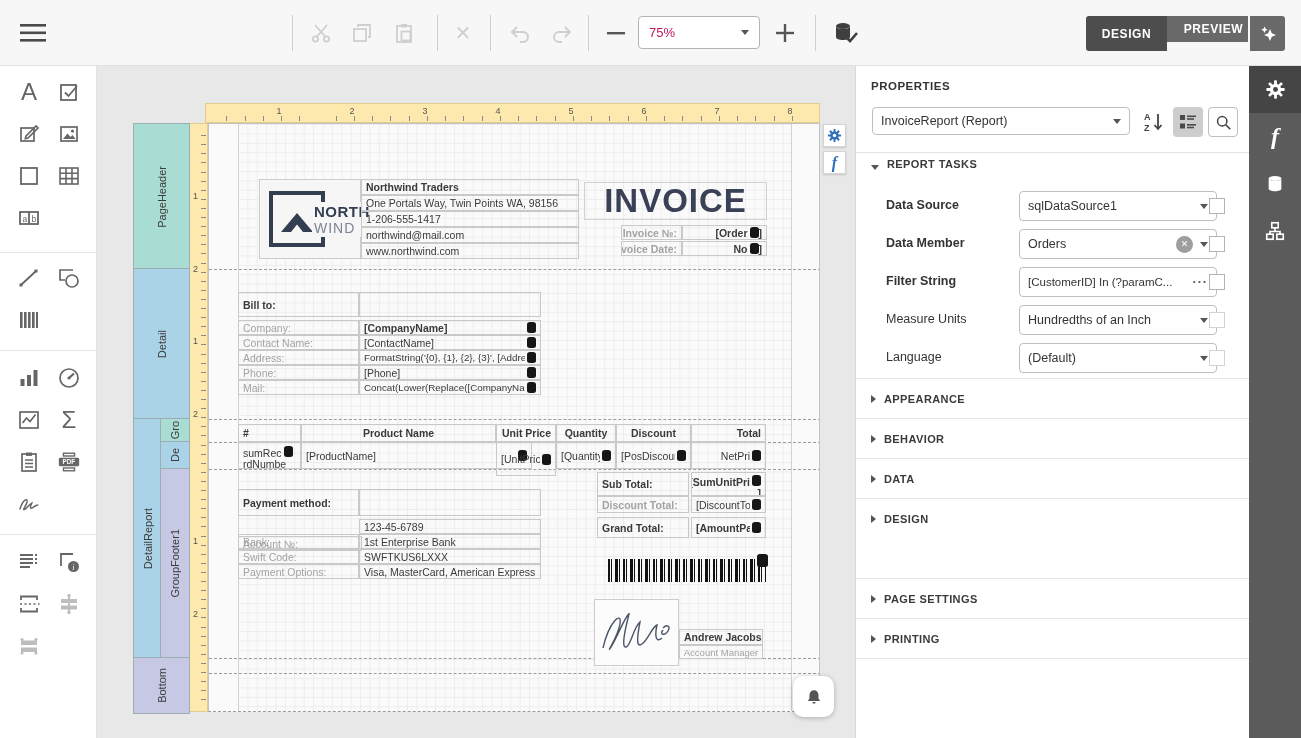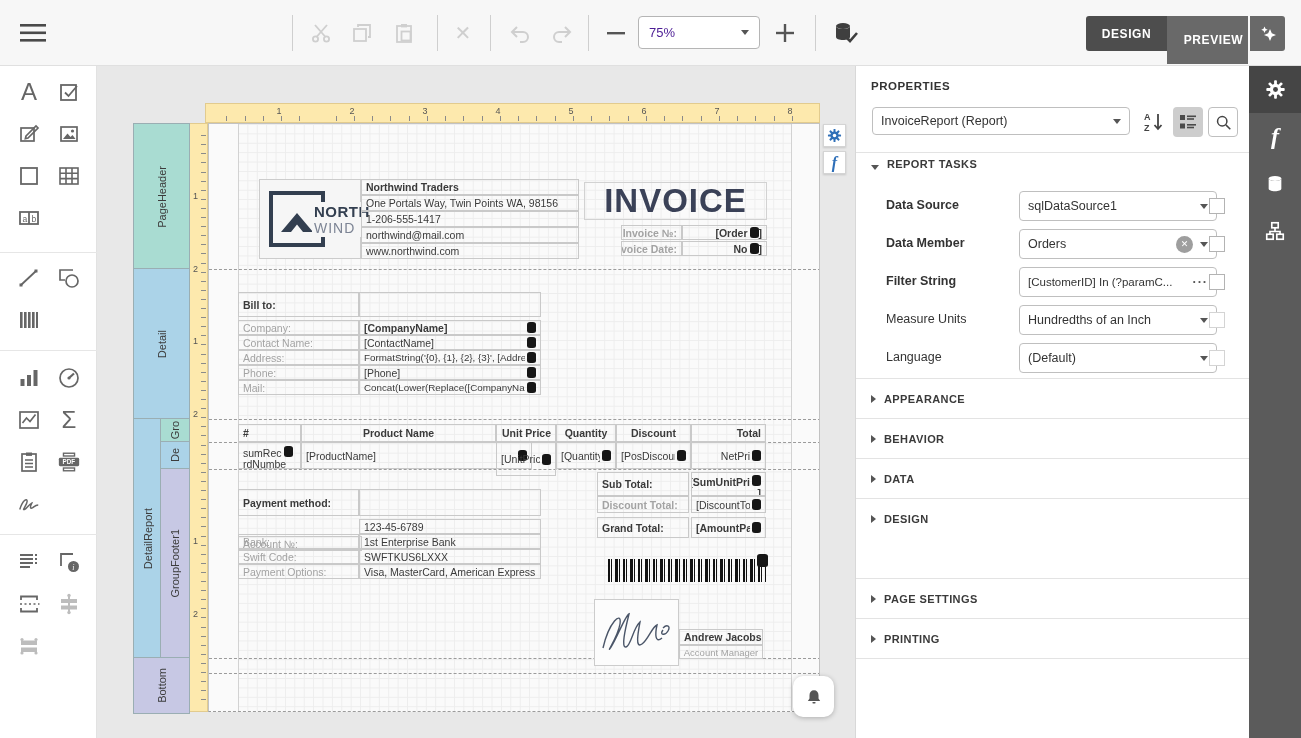--- a/index.html
+++ b/index.html
@@ -4,21 +4,21 @@
 <style>
   html,body{margin:0;padding:0;background:#fff;}
   body{width:1301px;height:738px;overflow:hidden;font-family:"Liberation Sans",sans-serif;position:relative;}
   .abs{position:absolute;box-sizing:border-box;}
   svg{display:block;}
 
   
   #toolbar{left:0;top:0;width:1301px;height:66px;background:#f7f7f7;border-bottom:1px solid #e0e0e0;}
   .tsep{width:1px;height:36px;background:#cfcfcf;top:15px;}
   .tbtn{display:flex;align-items:center;justify-content:center;}
-  .zoomsel{display:flex;align-items:center;justify-content:space-between;background:#fff;border:1px solid #b5b5b5;border-radius:4px;padding:0 10px;font-size:13px;color:#4c1d95;}
+  .zoomsel{display:flex;align-items:center;justify-content:space-between;background:#fff;border:1px solid #b5b5b5;border-radius:4px;padding:0 10px;font-size:13px;color:#be185d;}
   .caret{width:0;height:0;border-left:4px solid transparent;border-right:4px solid transparent;border-top:5px solid #555;}
   .modebtn{color:#fff;font-size:12px;font-weight:bold;letter-spacing:.6px;display:flex;align-items:center;justify-content:center;cursor:pointer;}
 
   
   #toolbox{left:0;top:66px;width:97px;height:672px;background:#fff;border-right:1px solid #e2e2e2;}
   .tbi{width:24px;height:24px;display:flex;align-items:center;justify-content:center;}
   .tbdiv{left:0;width:97px;height:1px;background:#e6e6e6;}
   .glyph{font-size:21px;color:#666;font-weight:bold;line-height:1;}
 
   
@@ -126,21 +126,21 @@
         <g fill="#3f3f3f">
           <ellipse cx="10" cy="6" rx="7" ry="3"></ellipse>
           <path d="M3 6 v11 c0 1.7 3.1 3 7 3 s7 -1.3 7 -3 V6 c0 1.7 -3.1 3 -7 3 S3 7.7 3 6 z"></path>
         </g>
         <path d="M13 17 l4 4 7-8" stroke="#3f3f3f" stroke-width="2.6" fill="none"></path>
       </svg>
   </div>
   <div class="abs modebtn" style="left:1086px;top:16px;width:81px;height:35px;background:#4d4d4d;border-radius:3px 0 0 3px;">
       <span>DESIGN</span>
     </div>
-  <div class="abs modebtn" style="left:1167px;top:16px;width:81px;height:48px;background:#696969;padding-left:12px;">
+  <div class="abs modebtn" style="left:1167px;top:16px;width:81px;height:26px;background:#696969;padding-left:12px;">
       <span>PREVIEW</span>
     </div>
   <div class="abs modebtn" style="left:1250px;top:16px;width:35px;height:35px;background:#696969;border-radius:0 3px 3px 0;">
     <svg width="20" height="20" viewBox="0 0 20 20">
         <g fill="#fff">
           <path d="M12 5 l1.8 4.2 L18 11 l-4.2 1.8 L12 17 l-1.8-4.2 L6 11 l4.2-1.8 z"></path>
           <path d="M6.5 2.5 l1 2.2 2.2 1 -2.2 1 -1 2.2 -1-2.2 -2.2-1 2.2-1 z"></path>
         </g>
       </svg>
   </div>

